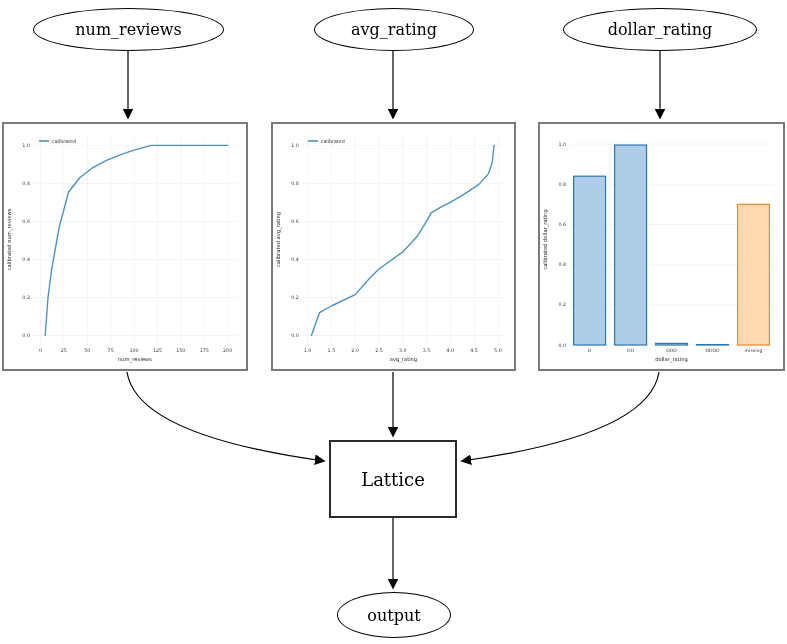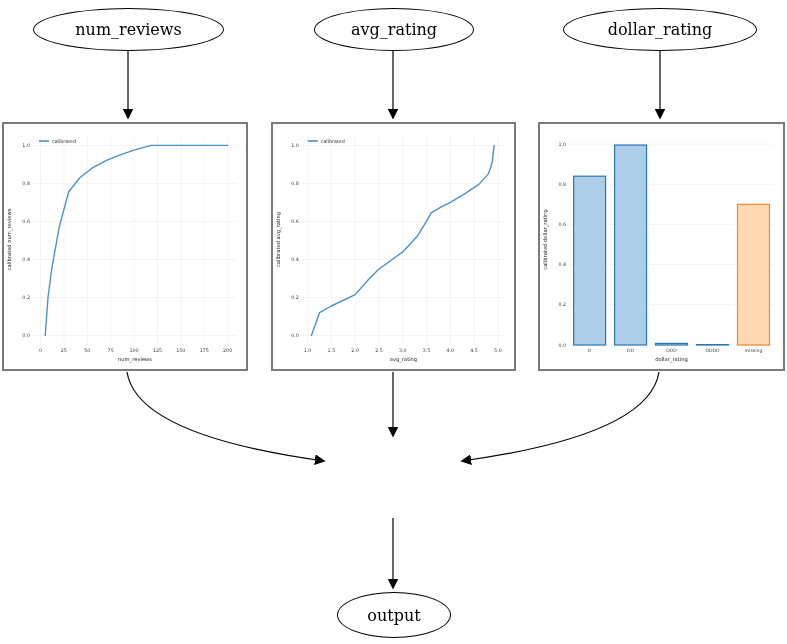--- a/index.html
+++ b/index.html
@@ -147,18 +147,21 @@
         <text x="131" y="228" text-anchor="middle" font-size="4.6" fill="#3c3c3c">DDD</text>
         <rect x="155.88799999999998" y="220.59809523809525" width="31.823999999999998" height="0.40190476190474556" fill="#aecde8" stroke="#2878b4" stroke-width="1.2"></rect>
         <text x="171.79999999999998" y="228" text-anchor="middle" font-size="4.6" fill="#3c3c3c">DDDD</text>
         <rect x="196.688" y="80.33333333333336" width="31.823999999999998" height="140.66666666666663" fill="#fdd8b0" stroke="#f1882f" stroke-width="1.2"></rect>
         <text x="212.6" y="228" text-anchor="middle" font-size="4.6" fill="#3c3c3c">missing</text>
         <text x="131" y="237" text-anchor="middle" font-size="5.2" fill="#262626">dollar_rating</text>
         <text text-anchor="middle" font-size="5.2" fill="#262626" transform="translate(7,115.5) rotate(-90)">calibrated dollar_rating</text>
       </svg>
   </div>
 
+  <div class="node box" style="left:329px;top:440px;width:124px;height:74px;">
+    <span>Lattice</span>
+  </div>
 
   <div class="node ellipse" style="left:337px;top:592px;width:112px;height:44px;text-align:right;">
     <span>output</span>
   </div>
 
 </div>
 
 </body></html>

